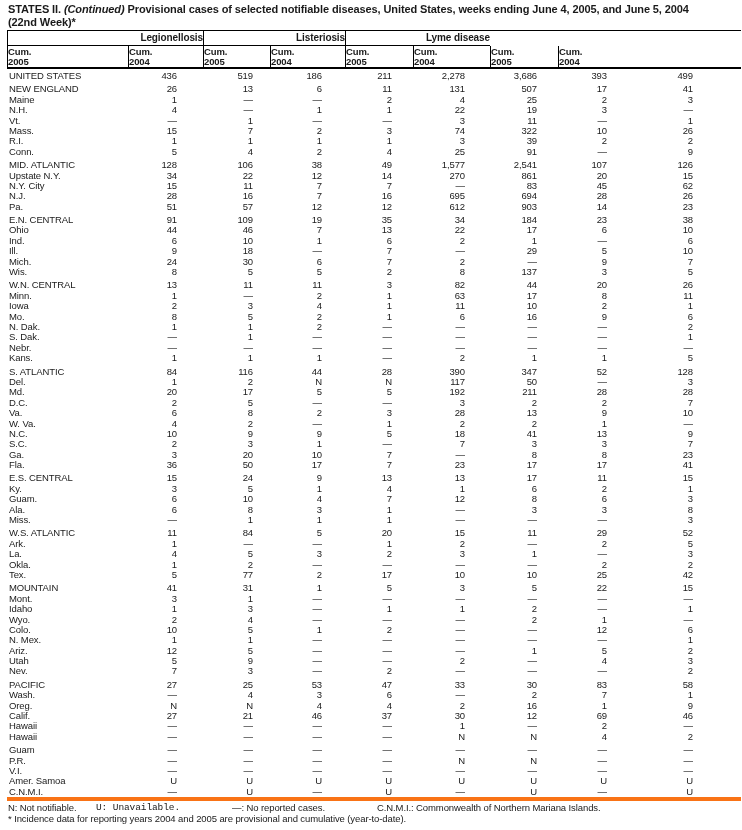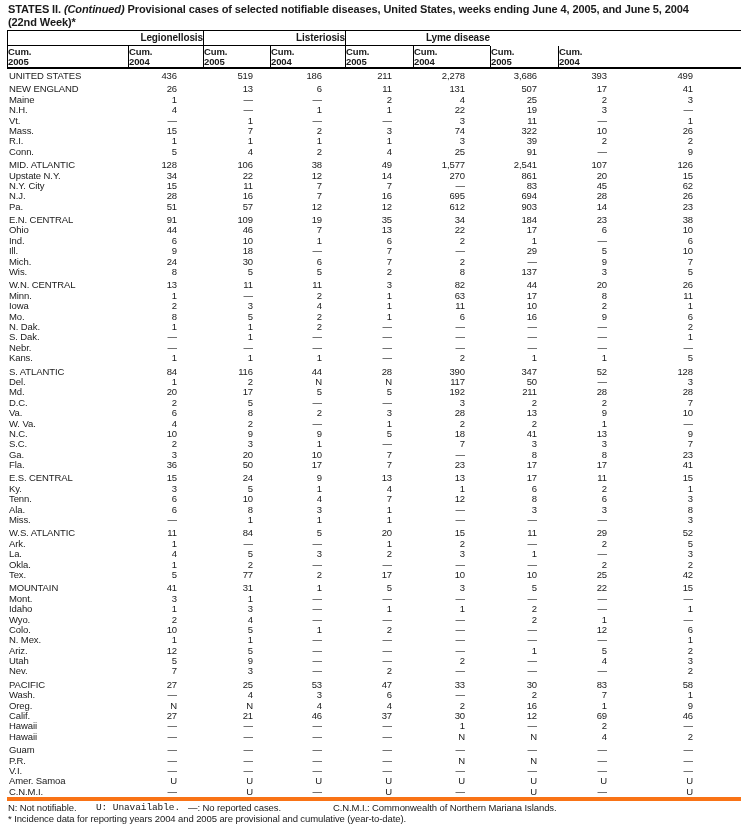--- a/index.html
+++ b/index.html
@@ -64,21 +64,21 @@
   .data-row .v:nth-child(7){ padding-right:21px; }
   .data-row .v:nth-child(8){ padding-right:28px; }
   .data-row .v:nth-child(9){ padding-right:48px; }
   .row-spacer { height:3px; }
 
   
   .foot { margin:2px 0 0 8px; font-size:9.5px; line-height:10.5px; letter-spacing:-0.1px; }
   .legend { display:flex; white-space:nowrap; }
   .legend .fn1 { width:88px; }
   .legend .fn2 { width:92px;font-family:Liberation Mono, monospace; }
-  .legend .fn3 { width:145px; }
+  .legend .fn3 { width:145px;margin-left:44px; }
 </style>
 </head>
 <body>
 
 <div class="title">
   <span>STATES II. </span><span class="cont">(Continued)</span><span> Provisional cases of selected notifiable diseases, United States, weeks ending June 4, 2005, and June 5, 2004</span><br>
   <span>(22nd Week)*</span>
 </div>
 
 <div class="tbl">
@@ -528,21 +528,21 @@
         <span class="v">3</span>
         <span class="v">5</span>
         <span class="v">1</span>
         <span class="v">4</span>
         <span class="v">1</span>
         <span class="v">6</span>
         <span class="v">2</span>
         <span class="v">1</span>
       </div>
       <div class="grid9 data-row">
-        <span class="lbl">Tenn.</span>
+        <span class="lbl">Guam.</span>
         <span class="v">6</span>
         <span class="v">10</span>
         <span class="v">4</span>
         <span class="v">7</span>
         <span class="v">12</span>
         <span class="v">8</span>
         <span class="v">6</span>
         <span class="v">3</span>
       </div>
       <div class="grid9 data-row">

